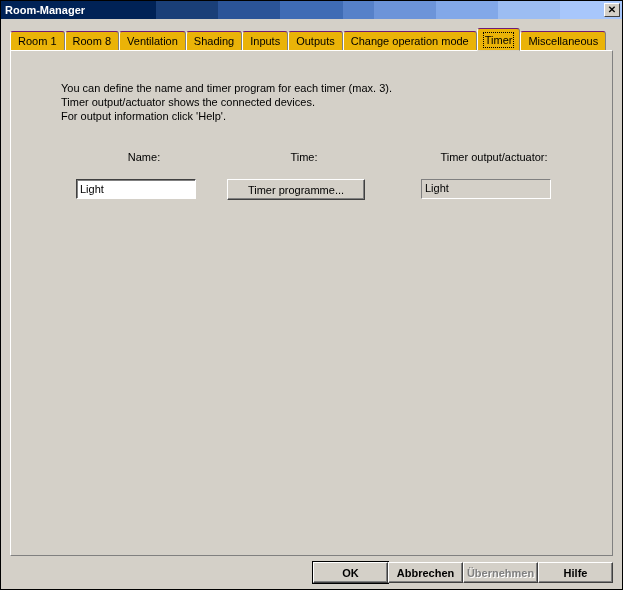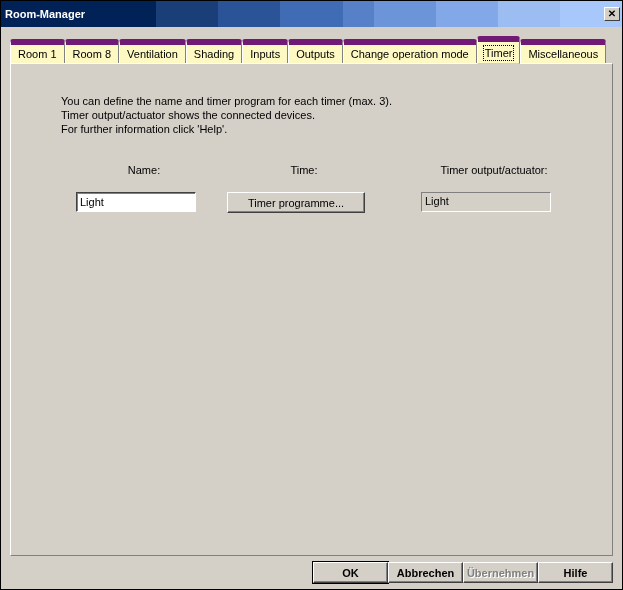--- a/index.html
+++ b/index.html
@@ -14,21 +14,21 @@
     width: 623px;
     height: 590px;
     border: 1px solid #000000;
     box-sizing: border-box;
     background: #d4d0c8;
     display: flex;
     flex-direction: column;
   }
   
   .titlebar {
-    height: 26px;
+    height: 18px;
     display: flex;
     align-items: center;
     justify-content: space-between;
     padding-left: 4px;
     background: linear-gradient(
         to right,
         #002256 0%,
         #002256 25%,
         #1a3f78 25%,
         #1a3f78 35%,
@@ -88,24 +88,24 @@
     box-sizing: border-box;
   }
   
   .tabstrip {
     display: flex;
     align-items: flex-end;
     position: relative;
     z-index: 2;
   }
   .tab {
-    border-top: 6px solid #701a75;
+    border-top: 1px solid #701a75;
     border-left: 1px solid #ffffff;
     border-right: 1px solid #808080;
-    background: #fef9c3;
+    background: #eab308;
     padding: 3px 7px 3px 7px;
     margin-right: 0;
     border-top-left-radius: 3px;
     border-top-right-radius: 3px;
     position: relative;
     white-space: nowrap;
   }
   .tab.active {
     padding-top: 5px;
     padding-bottom: 4px;
@@ -239,21 +239,21 @@
       <div class="tab"><span class="tabtxt">Change operation mode</span></div>
       <div class="tab active"><span class="tabtxt">Timer</span></div>
       <div class="tab"><span class="tabtxt">Miscellaneous</span></div>
     </div>
 
     <div class="tabpanel">
 
       <div class="intro">
         <div>You can define the name and timer program for each timer (max. 3).</div>
         <div>Timer output/actuator shows the connected devices.</div>
-        <div>For further information click 'Help'.</div>
+        <div>For output information click 'Help'.</div>
       </div>
 
       <div class="columns">
 
         <div class="col name">
           <div class="col-header">Name:</div>
           <input type="text" class="textfield" value="Light" style="">
         </div>
 
         <div class="col time">

